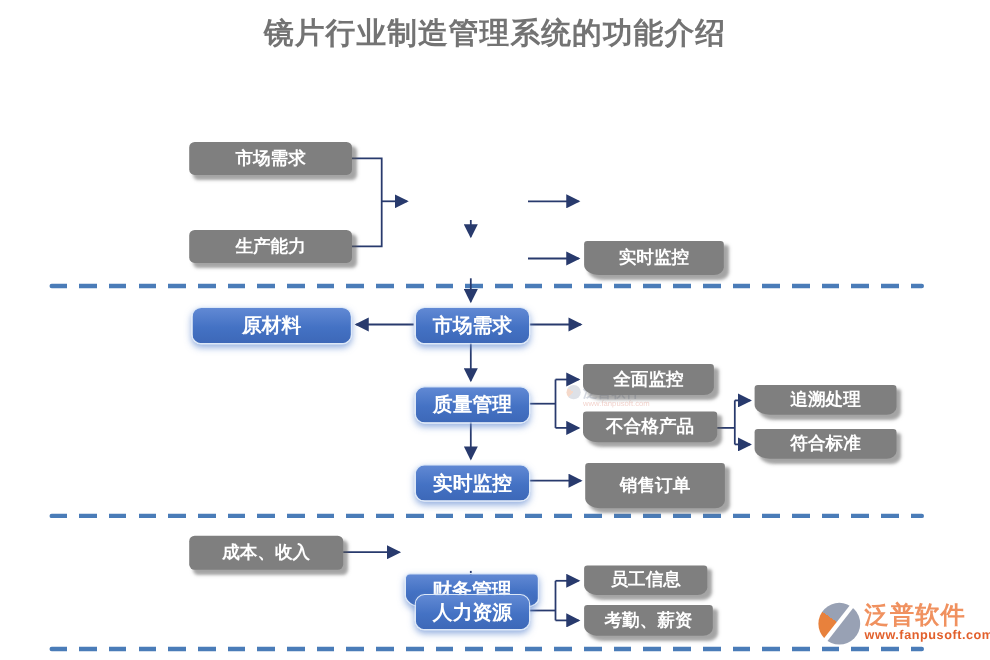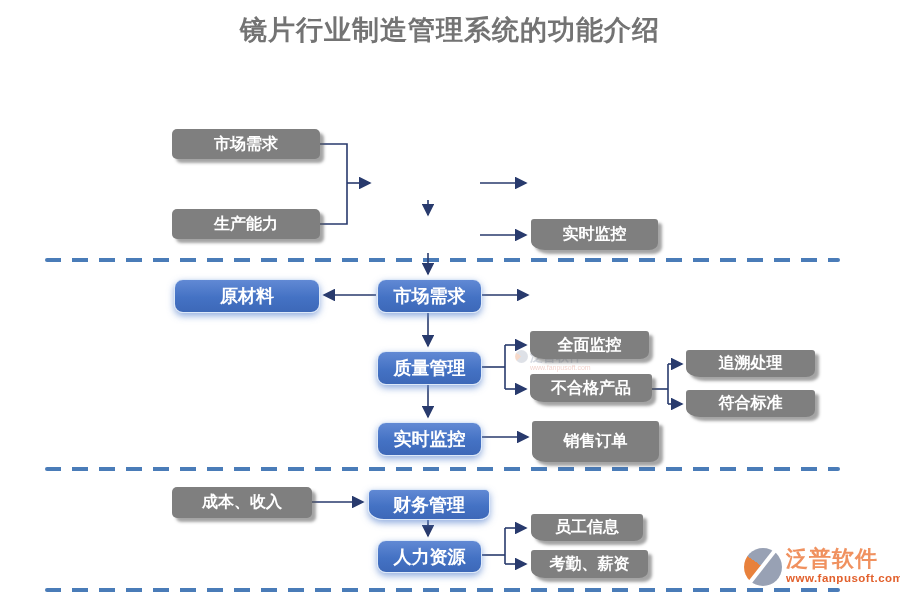--- a/index.html
+++ b/index.html
@@ -28,21 +28,21 @@
   .doc{border-radius:3px 3px 9px 14px / 3px 3px 7px 9px;}
   .stacked::before{
     content:"";position:absolute;right:-8px;top:-7px;width:92%;height:100%;
     background:#8d8d8d;border-radius:3px;z-index:-1;
   }
   .blue{
     background:linear-gradient(180deg,#6189d4 0%,#4472c4 55%,#3d68b8 100%);
     border:1.5px solid #dce8f8;border-radius:9px;font-size:18px;
     box-shadow:0 3px 7px rgba(100,140,210,.7);
   }
-  .blue.doc2{border-radius:5px 5px 11px 16px / 5px 5px 8px 11px;}
+  .blue.doc2{border-radius:5px 5px 11px 16px / 5px 5px 8px 11px;margin-top:32px;}
   
   #brand{position:absolute;left:744px;top:548px;z-index:6;display:flex;align-items:flex-start;}
   .logo-mark{
     width:38px;height:38px;border-radius:50%;position:relative;margin-right:4px;
     background:conic-gradient(from 225deg,#e8813c 0 80deg,#98a1b4 80deg 360deg);
   }
   .logo-mark::after{
     content:"";position:absolute;left:16px;top:-2px;width:4px;height:42px;
     background:#fff;transform:rotate(38deg);
   }

